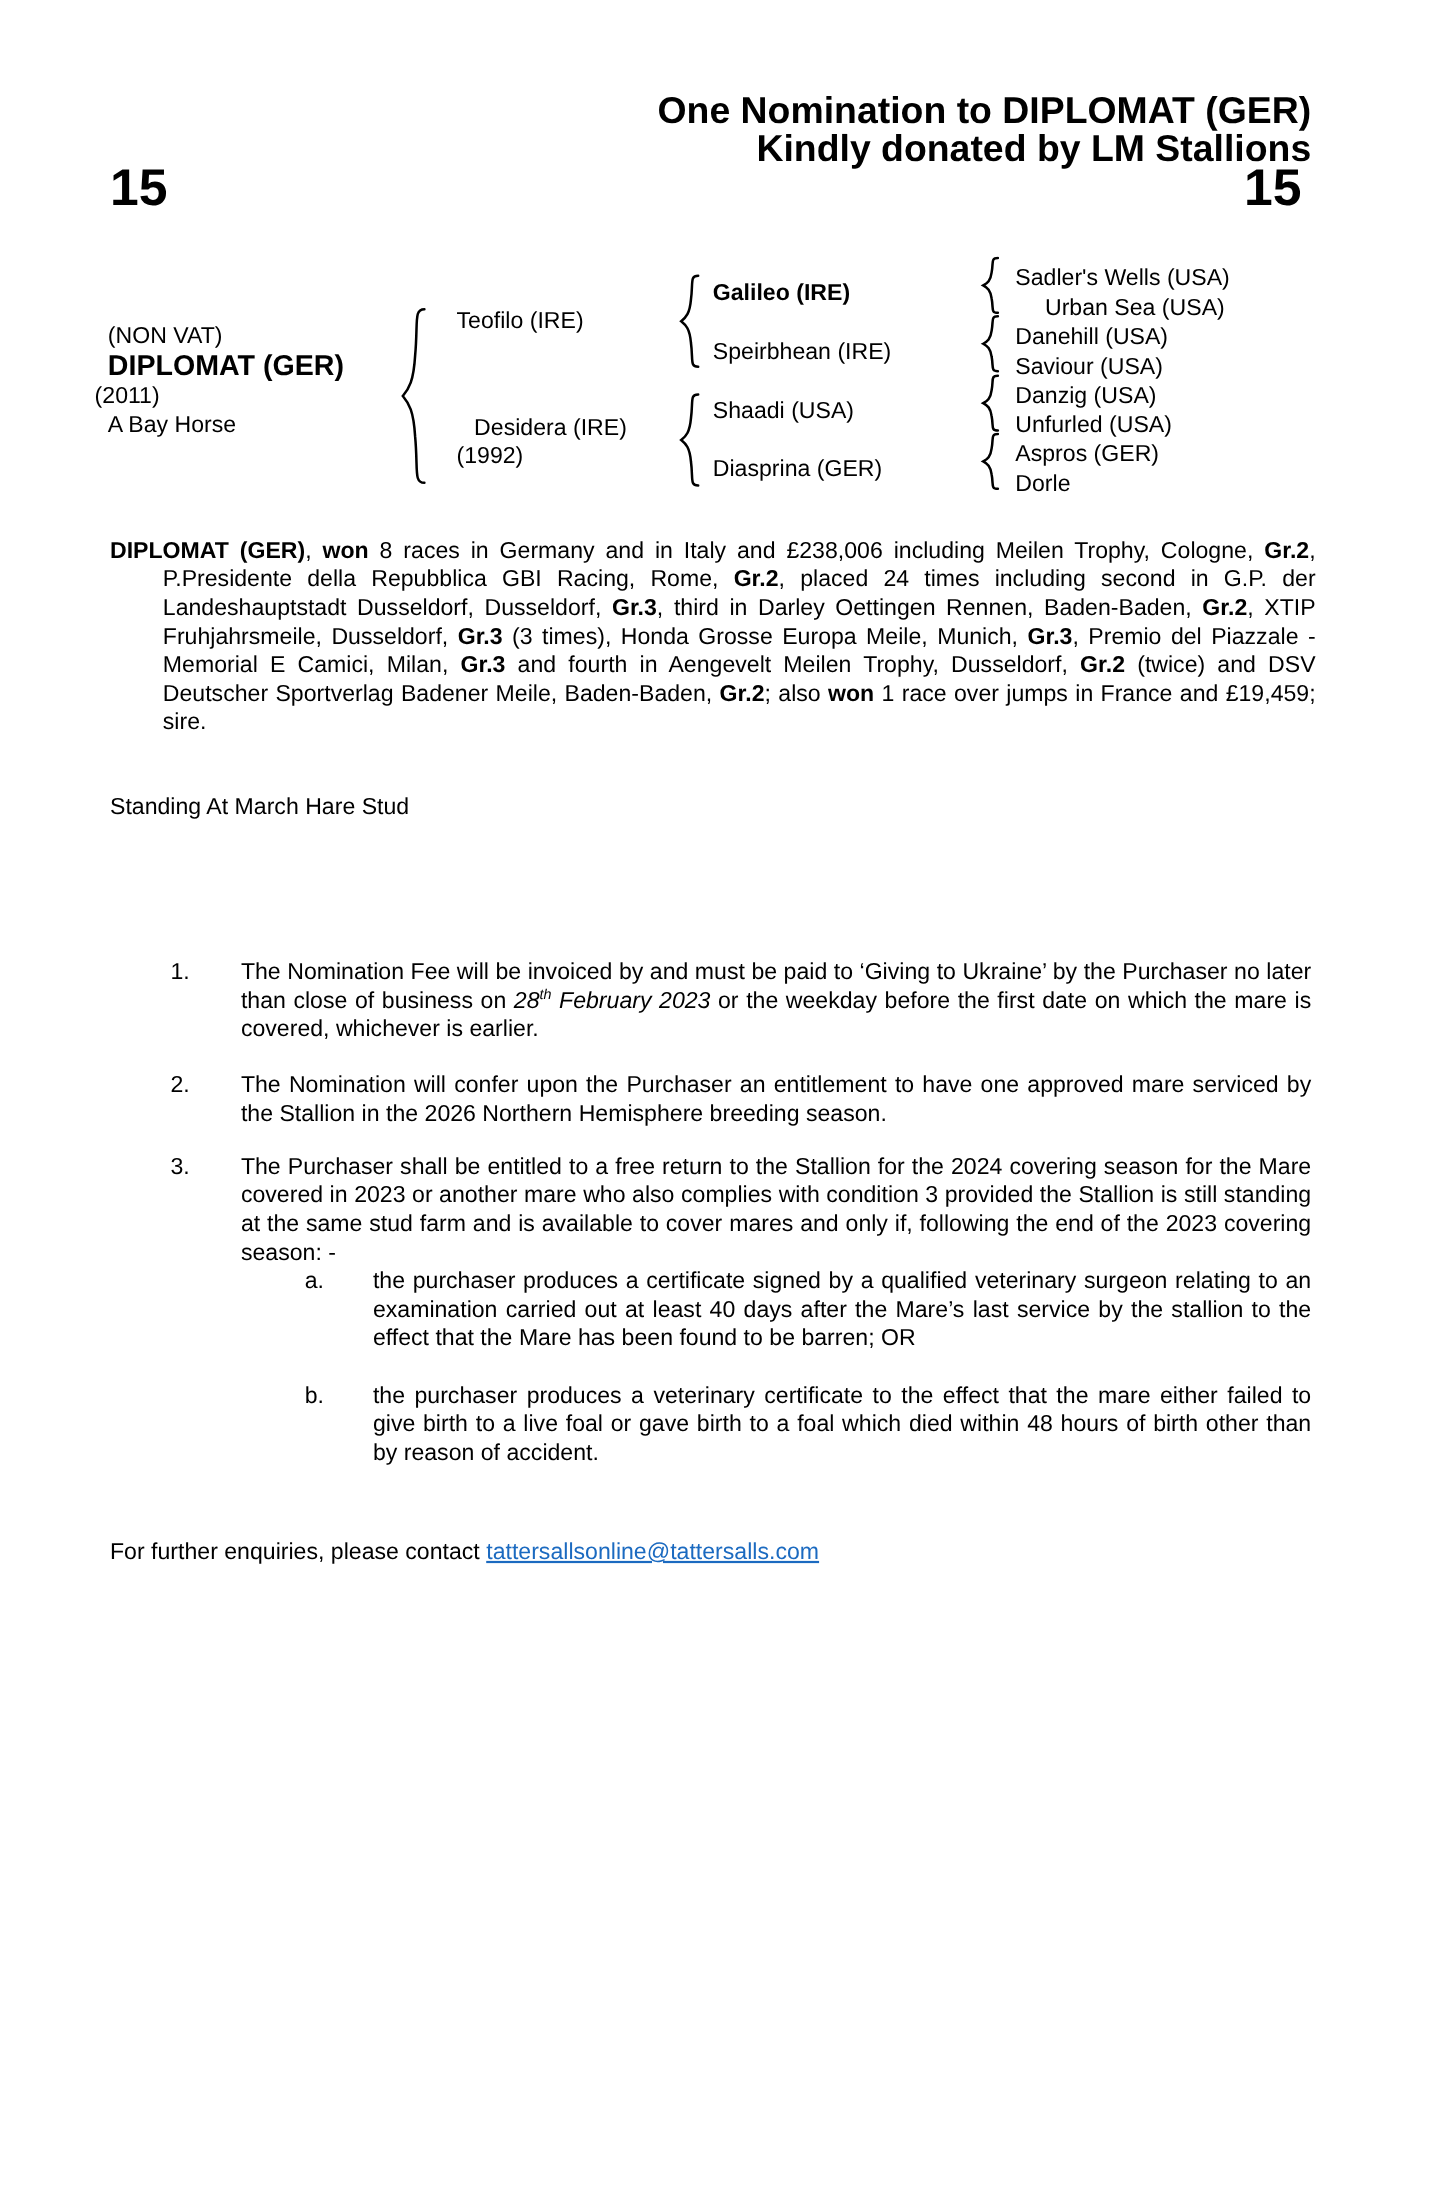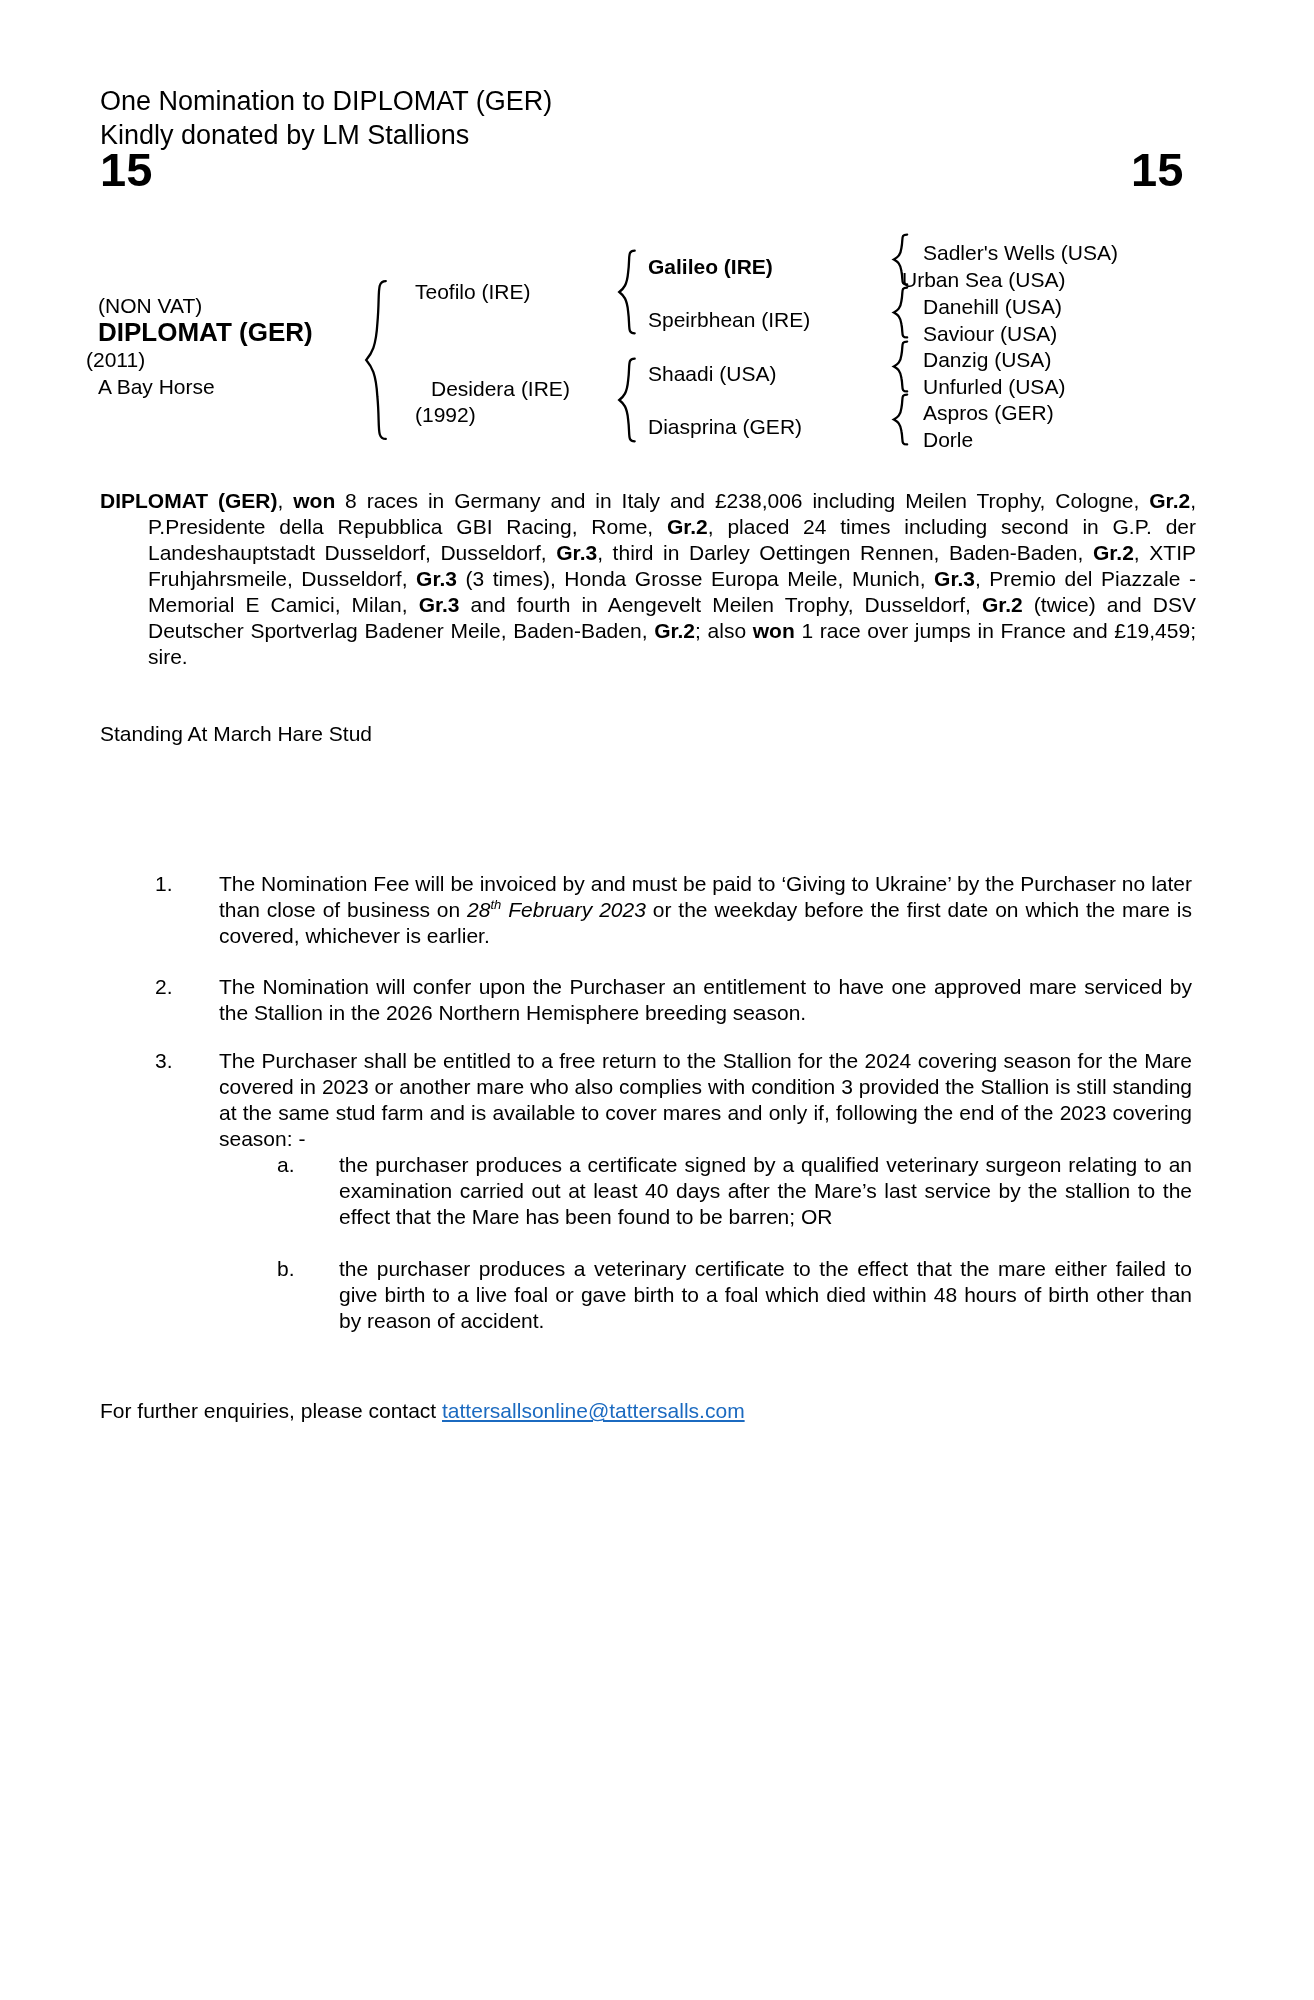--- a/index.html
+++ b/index.html
@@ -8,21 +8,21 @@
     width:1314px;
     height:2000px;
     background:#ffffff;
     color:#000000;
     font-family:"Liberation Sans","DejaVu Sans",sans-serif;
     font-size:21px;
     line-height:26px;
     overflow:hidden;
   }
   .abs{position:absolute;}
-  .title-wrap{left:100px;top:84px;width:1092px;text-align:left;font-weight:normal;font-size:27px;line-height:34px;}
+  .title-wrap{left:100px;top:84px;width:1092px;text-align:right;font-weight:bold;font-size:34px;line-height:34px;}
   .lot-num{top:146px;font-size:47px;font-weight:bold;line-height:47px;}
   .lot-left{left:100px;}
   .lot-right{left:1131px;}
   .ped-line{white-space:nowrap;}
   .horse-name{font-size:26px;font-weight:bold;line-height:30px;}
   .brace{position:absolute;}
   .brace path{stroke:#000;fill:none;stroke-width:2.3;stroke-linecap:round;}
   .justified{text-align:justify;}
   .race-record{left:100px;top:488px;width:1096px;padding-left:48px;text-indent:-48px;box-sizing:border-box;}
   .cond{left:219px;width:973px;}
@@ -77,21 +77,21 @@
       <path d="M17,3 C10,3 13,10 11,28 C10,42 7,46 3,50 C7,54 10,58 11,72 C13,90 10,97 17,97" vector-effect="non-scaling-stroke"></path>
     </svg>
     <svg class="brace" style="left:891px;top:340px;" width="19" height="53" viewBox="0 0 20 100" preserveAspectRatio="none">
       <path d="M17,3 C10,3 13,10 11,28 C10,42 7,46 3,50 C7,54 10,58 11,72 C13,90 10,97 17,97" vector-effect="non-scaling-stroke"></path>
     </svg>
     <svg class="brace" style="left:891px;top:393px;" width="19" height="53" viewBox="0 0 20 100" preserveAspectRatio="none">
       <path d="M17,3 C10,3 13,10 11,28 C10,42 7,46 3,50 C7,54 10,58 11,72 C13,90 10,97 17,97" vector-effect="non-scaling-stroke"></path>
     </svg>
 
     <div class="abs ped-line" style="left:923px;top:240px;">Sadler's Wells (USA)</div>
-    <div class="abs ped-line" style="left:902px;top:267px;">Urban Sea (USA)</div>
+    <div class="abs ped-line" style="left:950px;top:267px;">Urban Sea (USA)</div>
     <div class="abs ped-line" style="left:923px;top:294px;">Danehill (USA)</div>
     <div class="abs ped-line" style="left:923px;top:321px;">Saviour (USA)</div>
     <div class="abs ped-line" style="left:923px;top:347px;">Danzig (USA)</div>
     <div class="abs ped-line" style="left:923px;top:374px;">Unfurled (USA)</div>
     <div class="abs ped-line" style="left:923px;top:400px;">Aspros (GER)</div>
     <div class="abs ped-line" style="left:923px;top:427px;">Dorle</div>
   </div>
 
   <div class="abs justified race-record"><span style="font-weight: bold;">DIPLOMAT (GER)</span><span>, </span><span style="font-weight: bold;">won</span><span> 8 races in Germany and in Italy and £238,006 including Meilen Trophy, Cologne, </span><span style="font-weight: bold;">Gr.2</span><span>, P.Presidente della Repubblica GBI Racing, Rome, </span><span style="font-weight: bold;">Gr.2</span><span>, placed 24 times including second in G.P. der Landeshauptstadt Dusseldorf, Dusseldorf, </span><span style="font-weight: bold;">Gr.3</span><span>, third in Darley Oettingen Rennen, Baden-Baden, </span><span style="font-weight: bold;">Gr.2</span><span>, XTIP Fruhjahrsmeile, Dusseldorf, </span><span style="font-weight: bold;">Gr.3</span><span> (3 times), Honda Grosse Europa Meile, Munich, </span><span style="font-weight: bold;">Gr.3</span><span>, Premio del Piazzale - Memorial E Camici, Milan, </span><span style="font-weight: bold;">Gr.3</span><span> and fourth in Aengevelt Meilen Trophy, Dusseldorf, </span><span style="font-weight: bold;">Gr.2</span><span> (twice) and DSV Deutscher Sportverlag Badener Meile, Baden-Baden, </span><span style="font-weight: bold;">Gr.2</span><span>; also </span><span style="font-weight: bold;">won</span><span> 1 race over jumps in France and £19,459; sire.</span></div>
 

